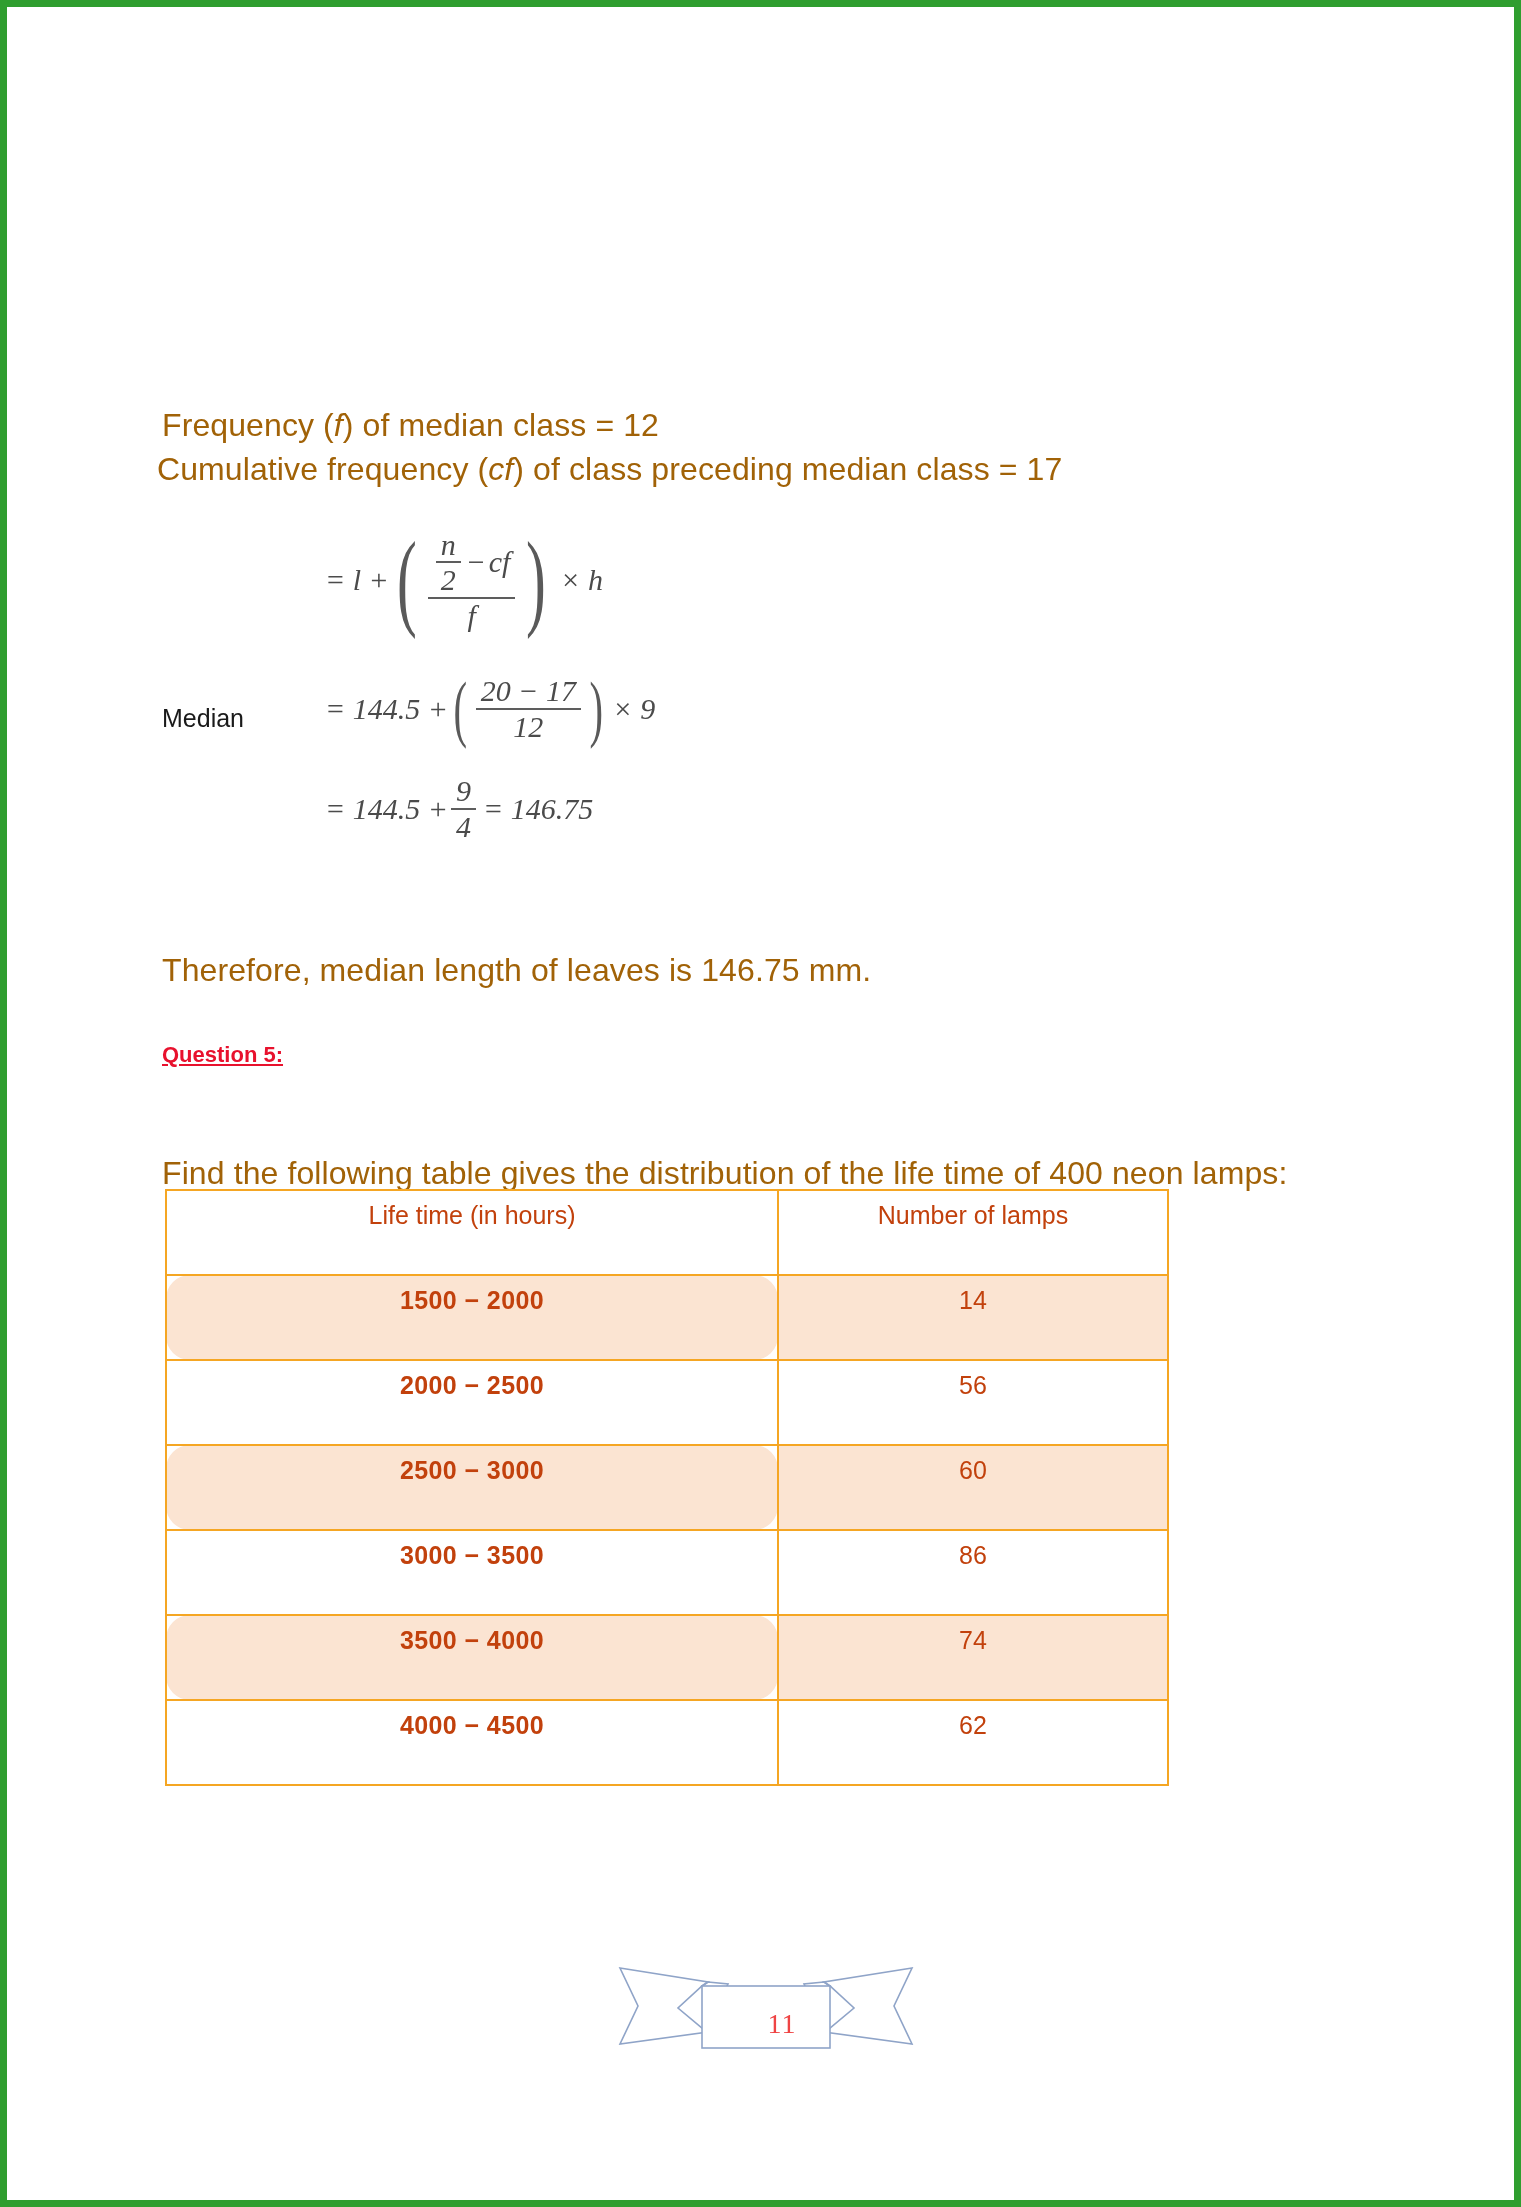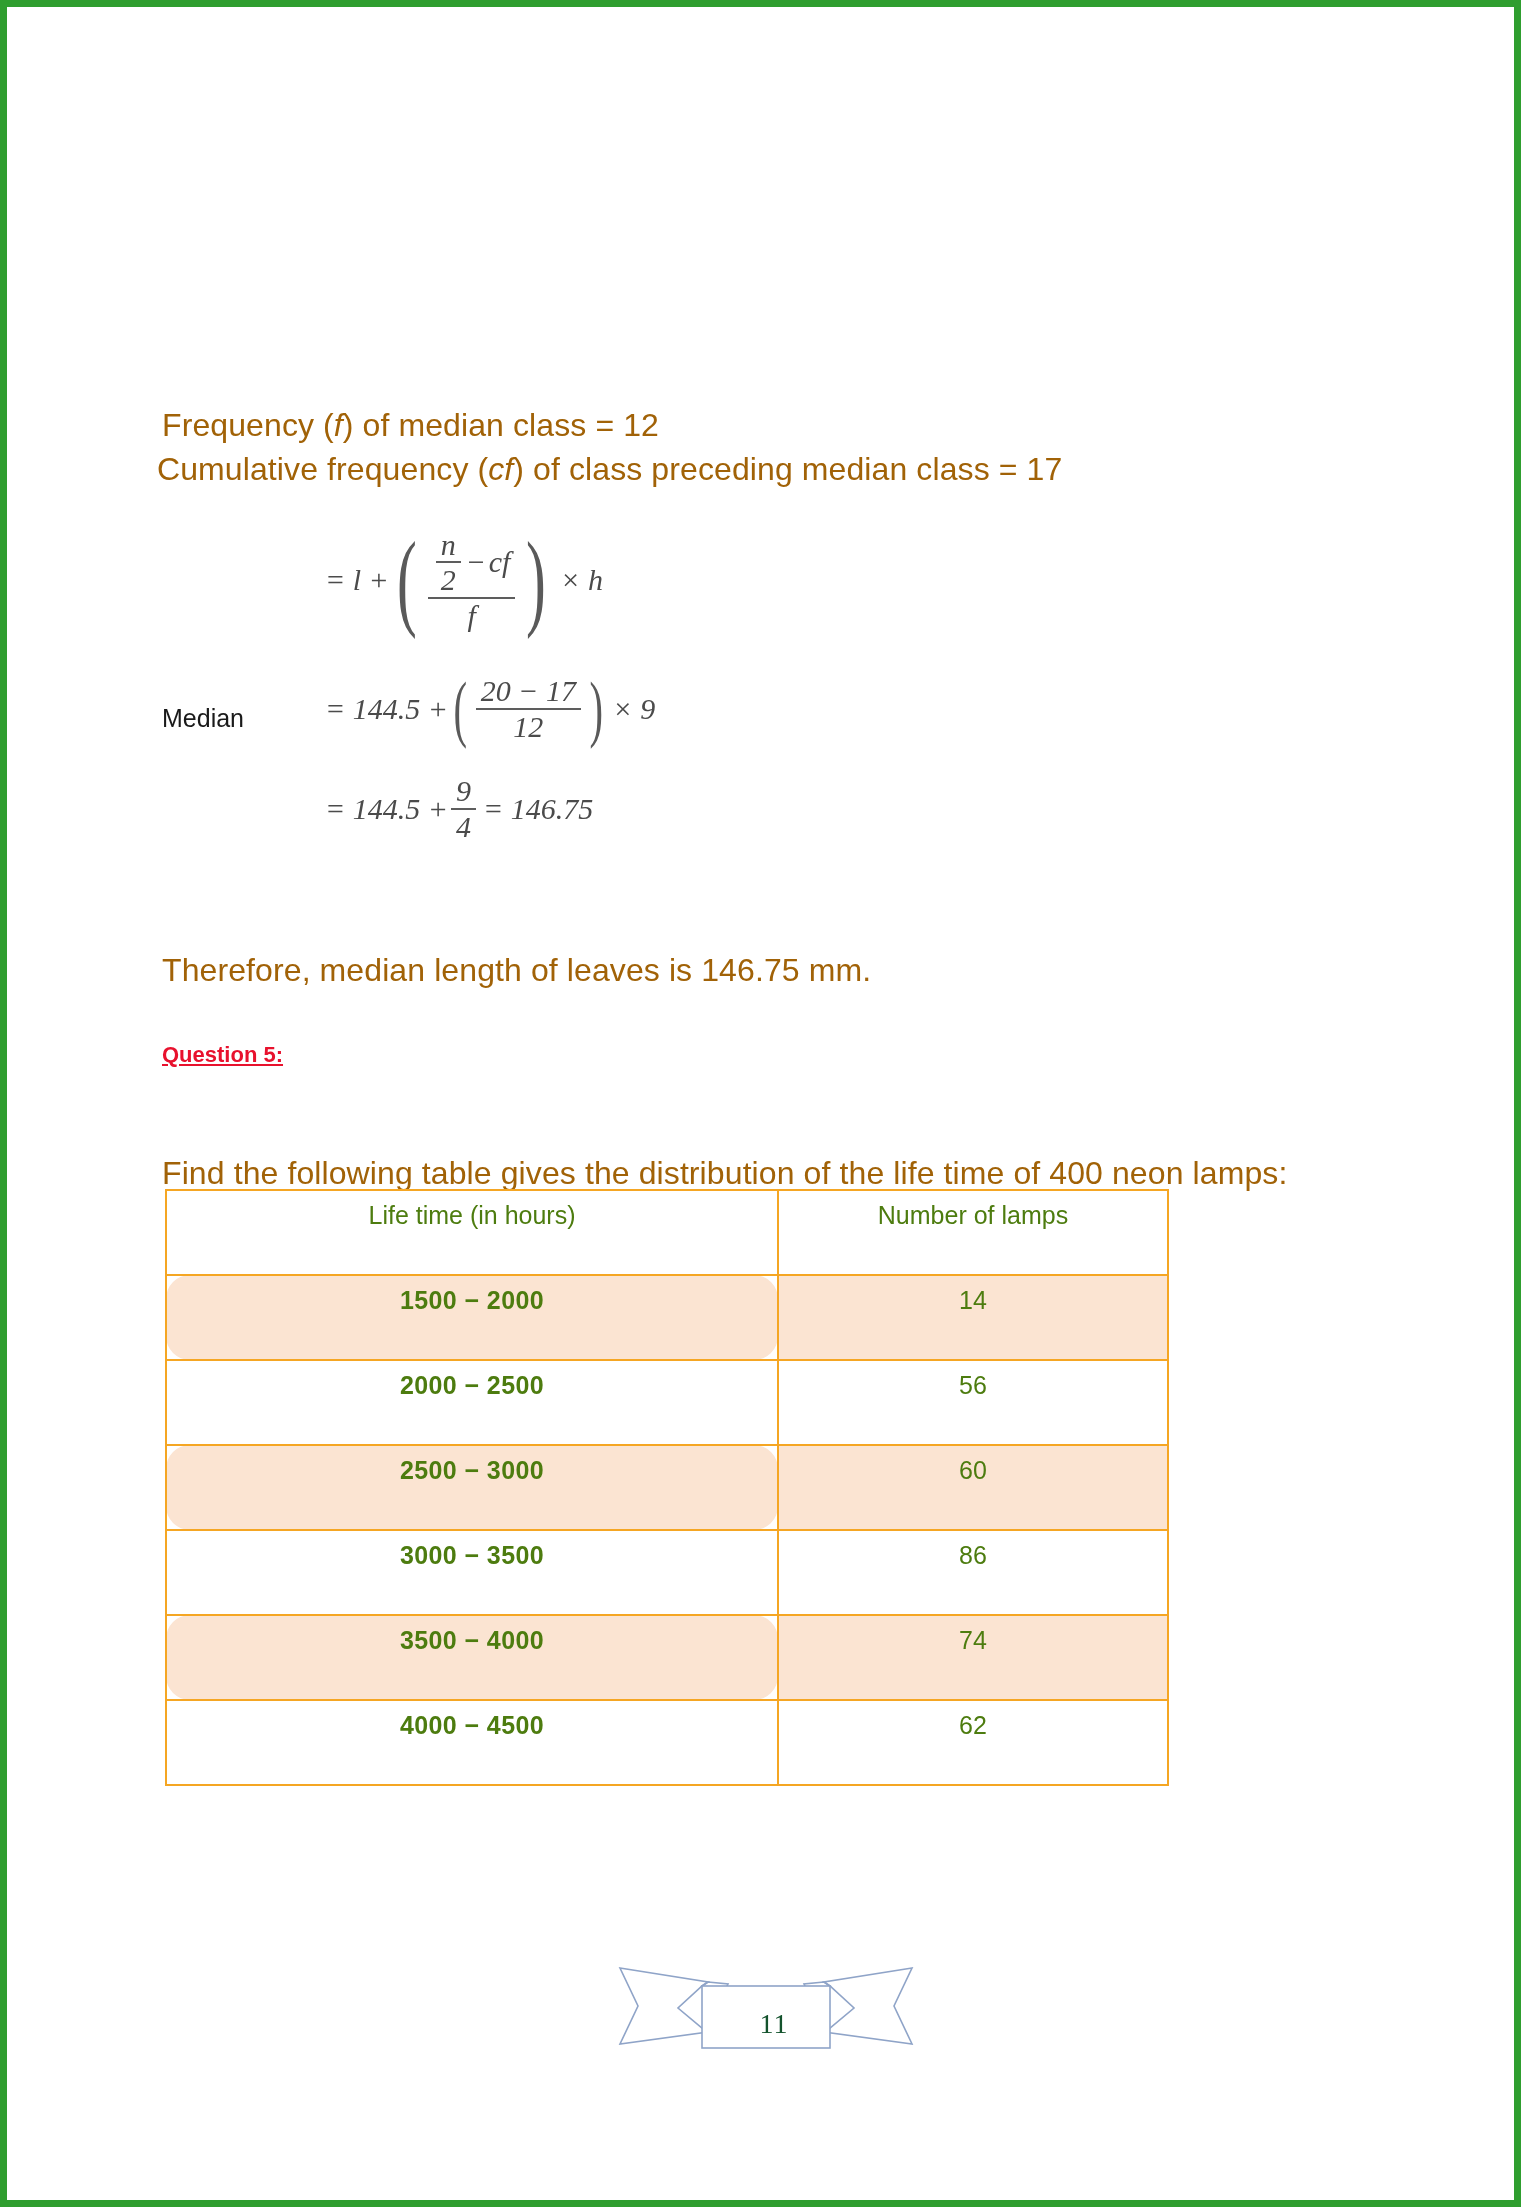--- a/index.html
+++ b/index.html
@@ -139,21 +139,21 @@
     border-collapse: collapse;
     table-layout: fixed;
   }
   .lamp-table td, .lamp-table th {
     border: 2px solid #f5a623;
     height: 85px;
     vertical-align: top;
     padding-top: 10px;
     text-align: center;
     font-size: 25px;
-    color: #4d7c0f;
+    color: #c2410c;
     font-weight: normal;
   }
   .lamp-table th { background: #ffffff; }
   .lamp-table .col-a { width: 612px; }
   .lamp-table .col-b { width: 390px; }
 
   .lamp-table tr.shaded td { background: #fbe4d2; }
   .lamp-table tr.plain td  { background: #ffffff; }
 
   .lamp-table td.interval {
@@ -166,26 +166,26 @@
   .ribbon {
     position: absolute;
     left: 609px;
     top: 1949px;
     width: 300px;
     height: 110px;
   }
   .ribbon svg { display: block; }
   .ribbon .page-num {
     position: absolute;
-    left: 8px;
+    left: 16px;
     top: 52px;
     width: 300px;
     text-align: center;
     font-size: 28px;
-    color: #14532d;
+    color: #ef4444;
     font-family: "Liberation Serif", serif;
     letter-spacing: 1px;
   }
 </style>
 </head>
 <body>
 
 <div class="page">
   <div class="sheet">
 

